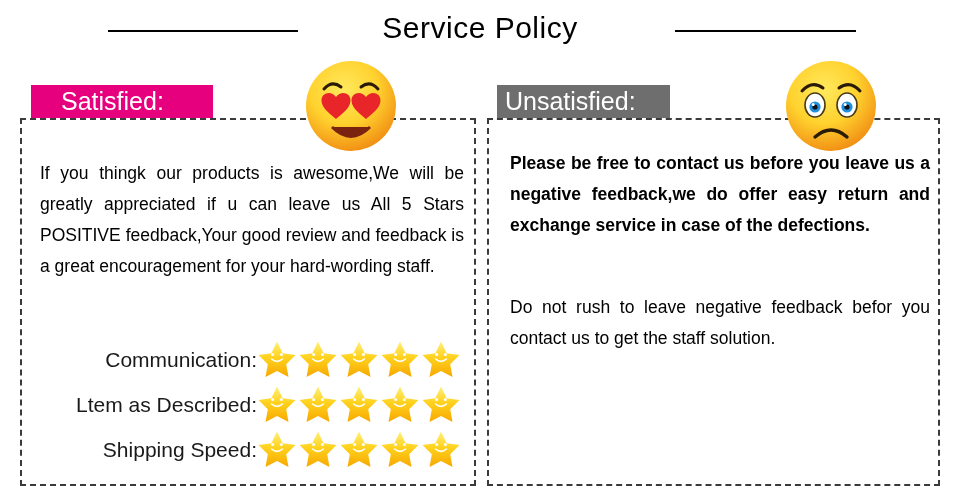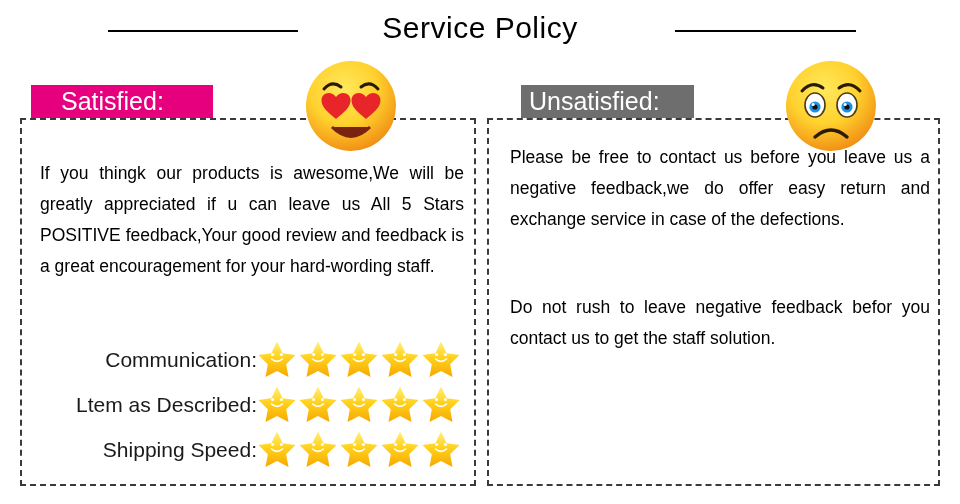--- a/index.html
+++ b/index.html
@@ -72,21 +72,20 @@
     left: 23px;
     width: 182px;
     background: #e6007e;
     margin-left: 8px;
   }
   .banner-unsatisfied {
     left: 497px;
     width: 173px;
     background: #6e6e6e;
     padding-left: 8px;
-    margin-left: 24px;
   }
 
   
   .emoji {
     position: absolute;
     width: 94px;
     height: 94px;
   }
   .emoji-love   { left: 304px; top: 59px; }
   .emoji-worry  { left: 784px; top: 59px; }
@@ -292,21 +291,21 @@
             <path d="M14.6 19.0 Q20 23.6 25.4 19.0" stroke="#fff" stroke-width="1.6" fill="none" stroke-linecap="round"></path>
           </svg>
         </span>
       </div>
     </div>
 
   </div>
 </div>
 
 <div class="panel panel-right">
-  <div class="body-text" style="left:21px; top:22px; width:420px;">Please be free to contact us before you leave us a negative feedback,we do offer easy return and exchange service in case of the defections.</div>
+  <div class="body-text" style="left:21px; top:28px; width:420px;font-weight:bold;">Please be free to contact us before you leave us a negative feedback,we do offer easy return and exchange service in case of the defections.</div>
   <div class="body-text" style="left:21px; top:172px; width:420px;">Do not rush to leave negative feedback befor you contact us to get the staff solution.</div>
 </div>
 
 <div class="banner banner-satisfied">Satisfied:</div>
 <div class="banner banner-unsatisfied">Unsatisfied:</div>
 
 <div class="emoji emoji-love">
   <svg viewBox="0 0 94 94" width="94" height="94">
     <defs>
       <radialGradient id="faceg" cx="42%" cy="32%" r="72%">

